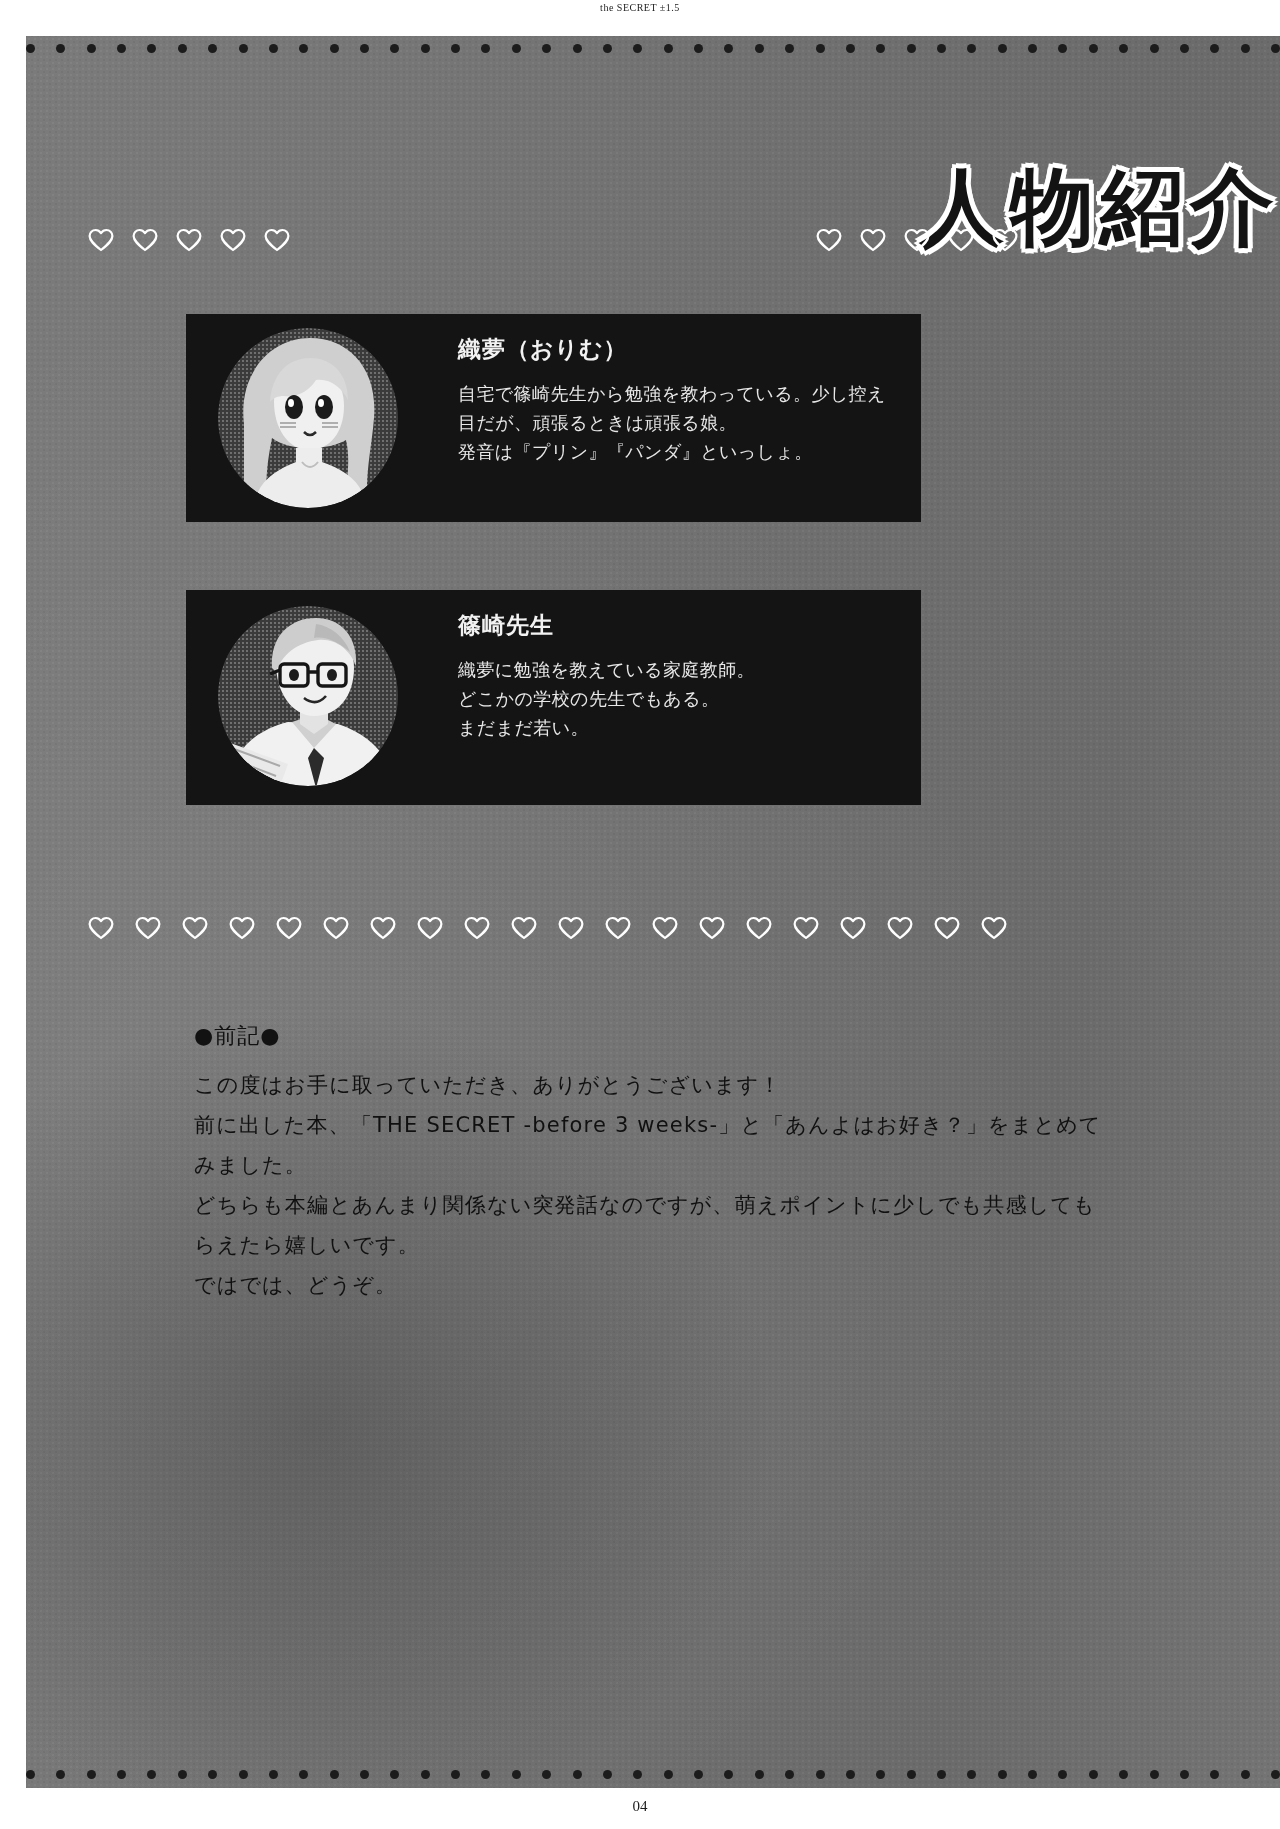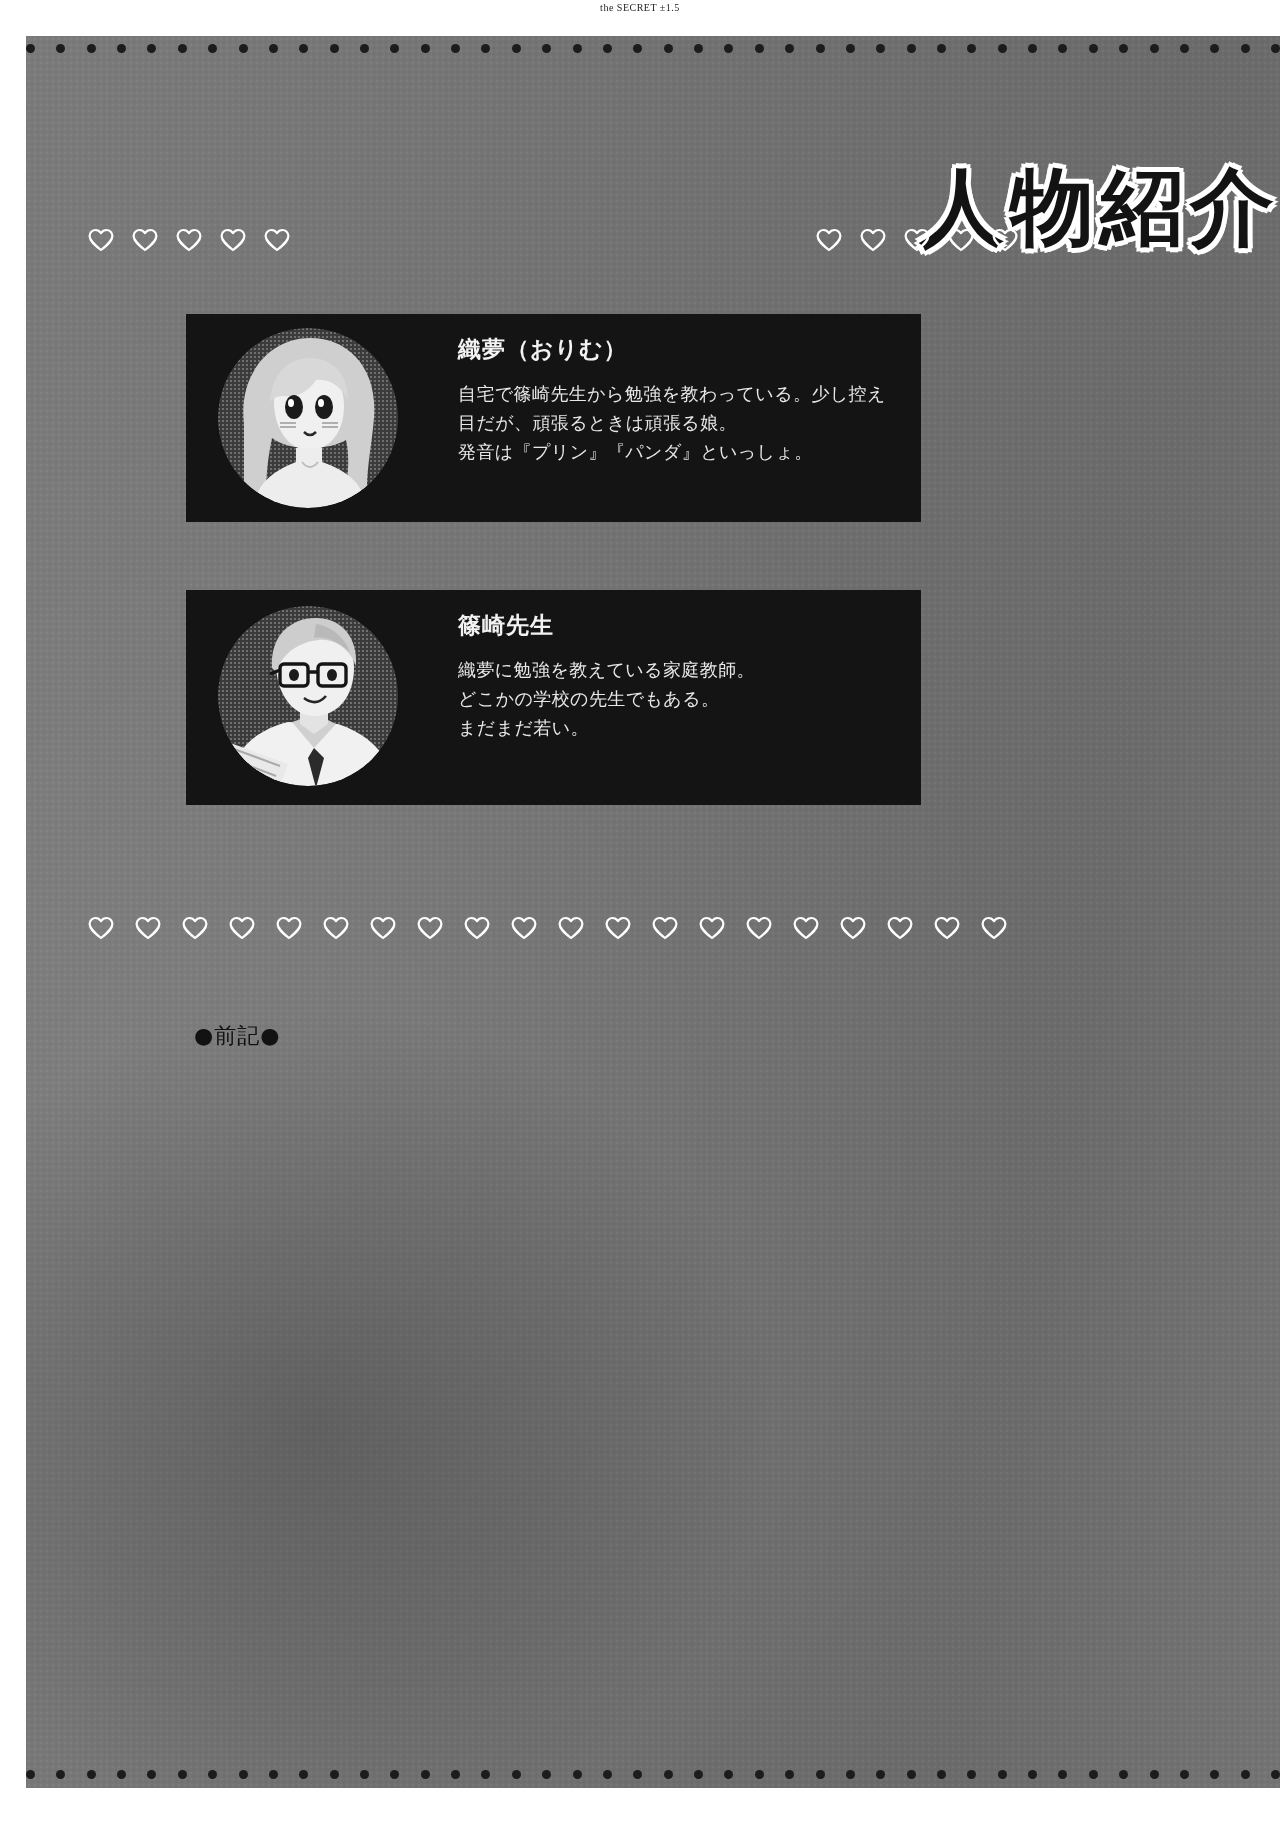--- a/index.html
+++ b/index.html
@@ -586,17 +586,22 @@
         </span>
         <span class="heart">
           <svg width="26" height="24" viewBox="0 0 26 24" aria-hidden="true">
             <path d="M13 22 C6 16.5 1.6 12.6 1.6 8.1 C1.6 4.6 4.3 2 7.6 2 C9.8 2 11.7 3.2 13 5 C14.3 3.2 16.2 2 18.4 2 C21.7 2 24.4 4.6 24.4 8.1 C24.4 12.6 20 16.5 13 22 Z" fill="none" stroke="#ffffff" stroke-width="2.2" stroke-linejoin="round"></path>
           </svg>
         </span>
       </div>
 
     <div id="preface">
       <div id="preface-heading">●前記●</div>
+      <div id="preface-body">この度はお手に取っていただき、ありがとうございます！
+前に出した本、「THE SECRET -before 3 weeks-」と「あんよはお好き？」をまとめてみました。
+どちらも本編とあんまり関係ない突発話なのですが、萌えポイントに少しでも共感してもらえたら嬉しいです。
+ではでは、どうぞ。</div>
     </div>
 
   </div>
 
+  <div id="folio">04</div>
 </div>
 
 </body></html>

